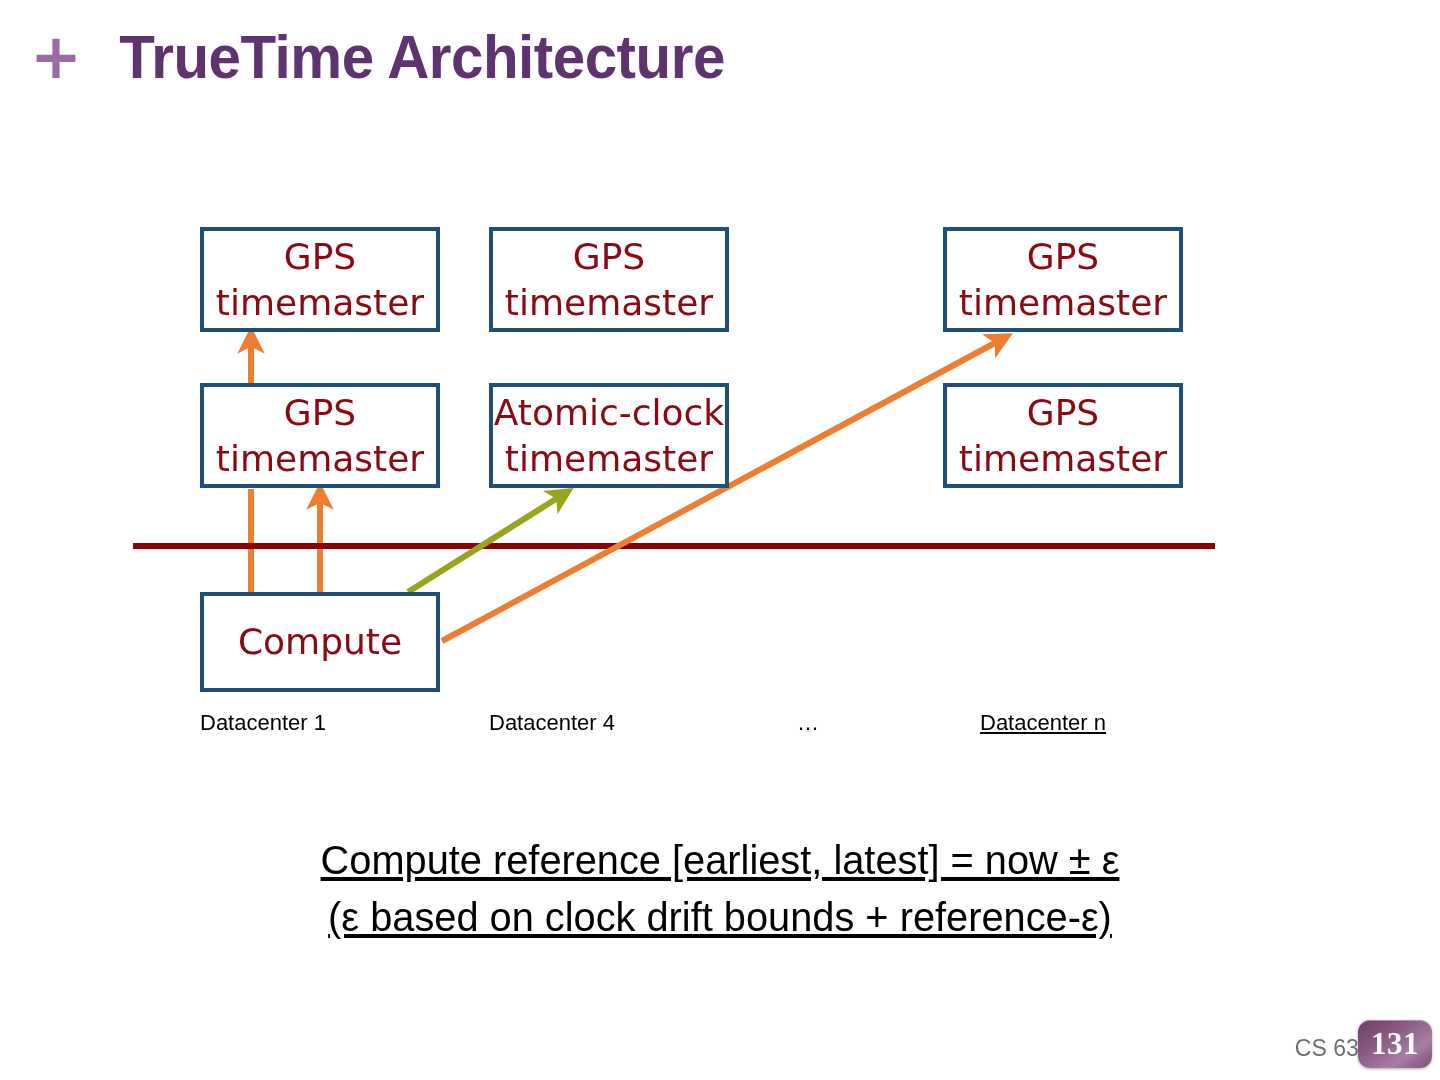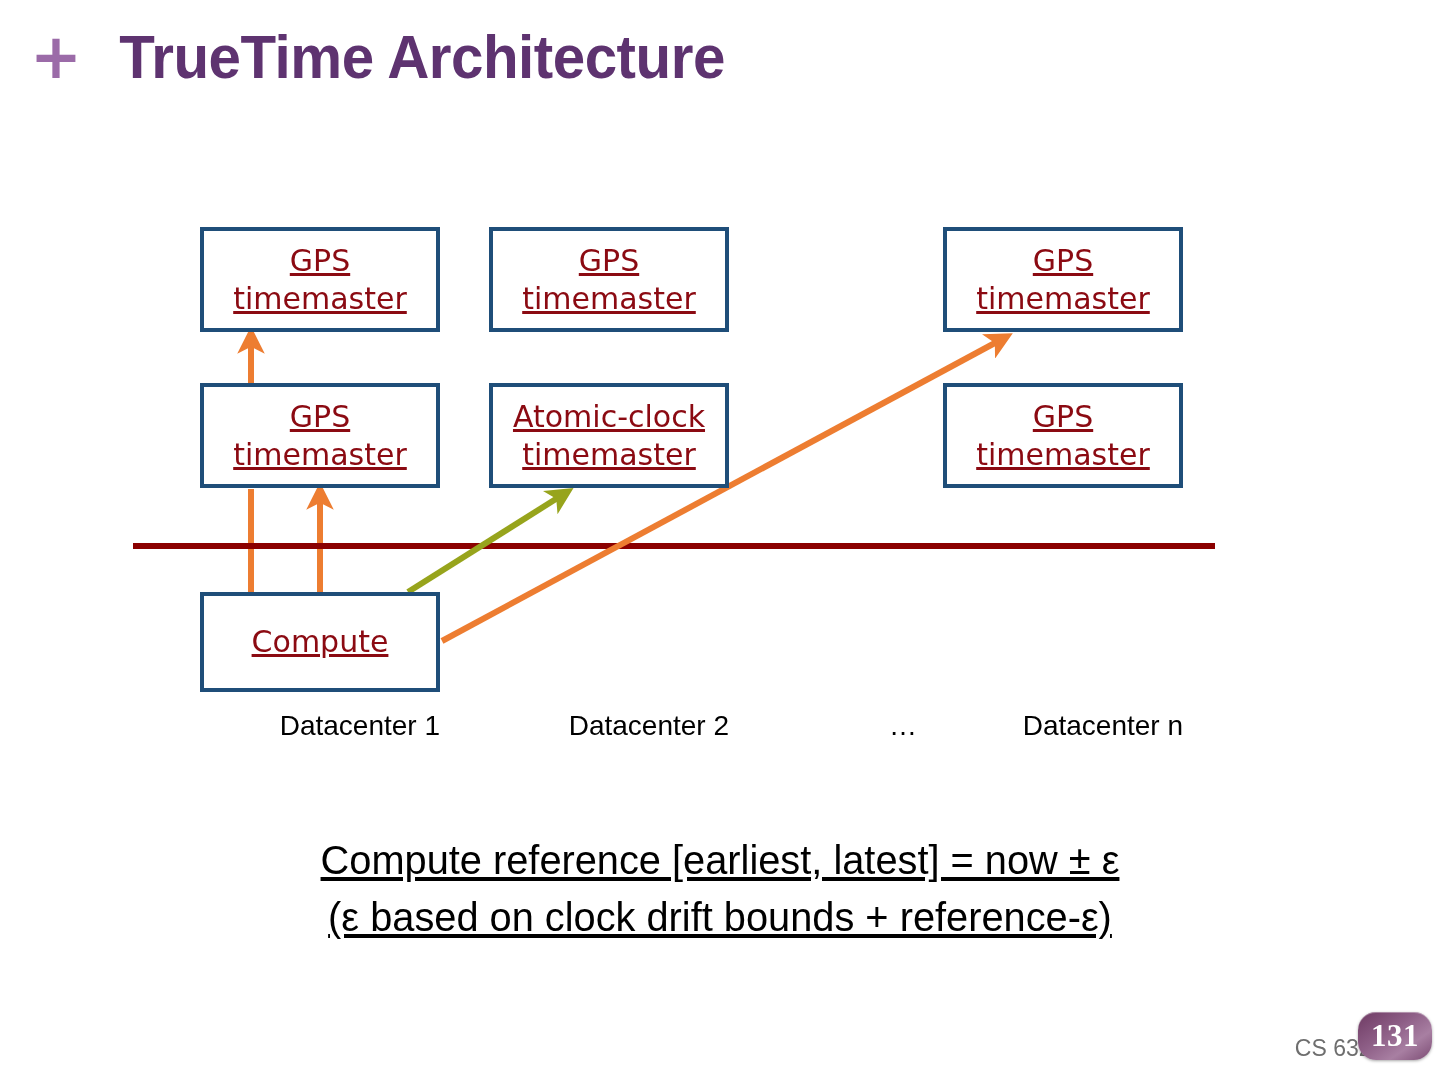--- a/index.html
+++ b/index.html
@@ -52,24 +52,23 @@
     position: absolute;
     box-sizing: border-box;
     border: 4px solid #1F4E79;
     background: #ffffff;
     display: flex;
     align-items: center;
     justify-content: center;
     text-align: center;
     color: #8B0A12;
     font-family: "DejaVu Sans", sans-serif;
-    font-size: 30px;
+    font-size: 36px;
     line-height: 1.26;
     z-index: 3;
-    text-decoration: underline;
   }
   .node-box .node-label { display: block; }
 
   
   .col1 { left: 200px;  width: 240px; }
   .col2 { left: 489px;  width: 240px; }
   .col3 { left: 943px;  width: 240px; }
 
   .row1 { top: 227px; height: 105px; }
   .row2 { top: 383px; height: 105px; }
@@ -85,28 +84,28 @@
     z-index: 2;
     pointer-events: none;
   }
 
   
   .dc-label {
     position: absolute;
     top: 710px;
     color: #000000;
     font-family: "Liberation Sans", sans-serif;
-    font-size: 28px;
-    text-align: right;
+    font-size: 22px;
+    text-align: left;
     white-space: nowrap;
   }
   .dc1 { left: 200px; width: 240px; }
   .dc2 { left: 489px; width: 240px; }
   .dcEllipsis { left: 797px; width: 120px; }
-  .dc3 { left: 943px; width: 240px; }
+  .dc3 { left: 980px; width: 240px; text-decoration: underline; }
 
   
   #caption {
     position: absolute;
     left: 0;
     top: 832px;
     width: 1440px;
     text-align: center;
     color: #000000;
     font-family: "Liberation Sans Narrow", "Liberation Sans", sans-serif;
@@ -124,24 +123,24 @@
     bottom: 18px;
     color: #6E6E6E;
     font-family: "Liberation Sans", sans-serif;
     font-size: 23px;
     white-space: nowrap;
     z-index: 4;
   }
   #slide-number-badge {
     position: absolute;
     right: 8px;
-    bottom: 20px;
+    bottom: 12px;
     width: 74px;
     height: 48px;
-    border-radius: 18px;
+    border-radius: 12px;
     background: linear-gradient(145deg, #6E3A63 0%, #8E5F87 42%, #A87FA2 70%, #7B4B73 100%);
     box-shadow: inset 0 1px 0 rgba(255,255,255,.35), 0 1px 3px rgba(0,0,0,.35);
     display: flex;
     align-items: center;
     justify-content: center;
     color: #FFFFFF;
     font-family: "Liberation Serif", serif;
     font-size: 31px;
     font-weight: 700;
     letter-spacing: 0.5px;
@@ -203,21 +202,21 @@
 
   <div class="node-box col3 row2">
     <span class="node-label"><span>GPS</span><br><span>timemaster</span></span>
   </div>
 
   <div class="node-box col1 rowClient">
     <span class="node-label">Compute</span>
   </div>
 
   <div class="dc-label dc1">Datacenter 1</div>
-  <div class="dc-label dc2">Datacenter 2</div>
+  <div class="dc-label dc2">Datacenter 4</div>
   <div class="dc-label dcEllipsis">…</div>
   <div class="dc-label dc3">Datacenter n</div>
 
   <div id="caption">
     <span class="cap-line">Compute reference [earliest, latest] = now ± ε</span>
     <span class="cap-line">(ε based on clock drift bounds + reference-ε)</span>
   </div>
 
   <div id="footer-course">CS 632-2</div>
   <div id="slide-number-badge">131</div>

